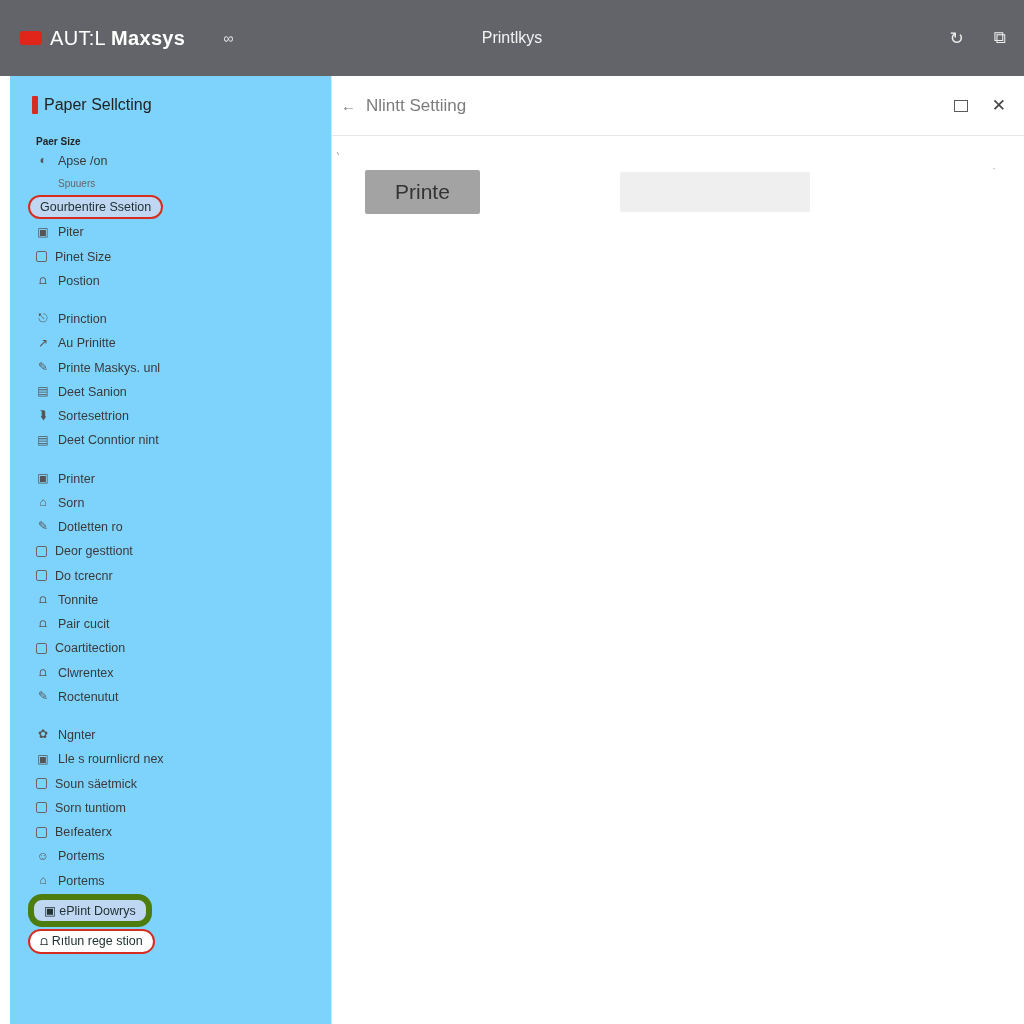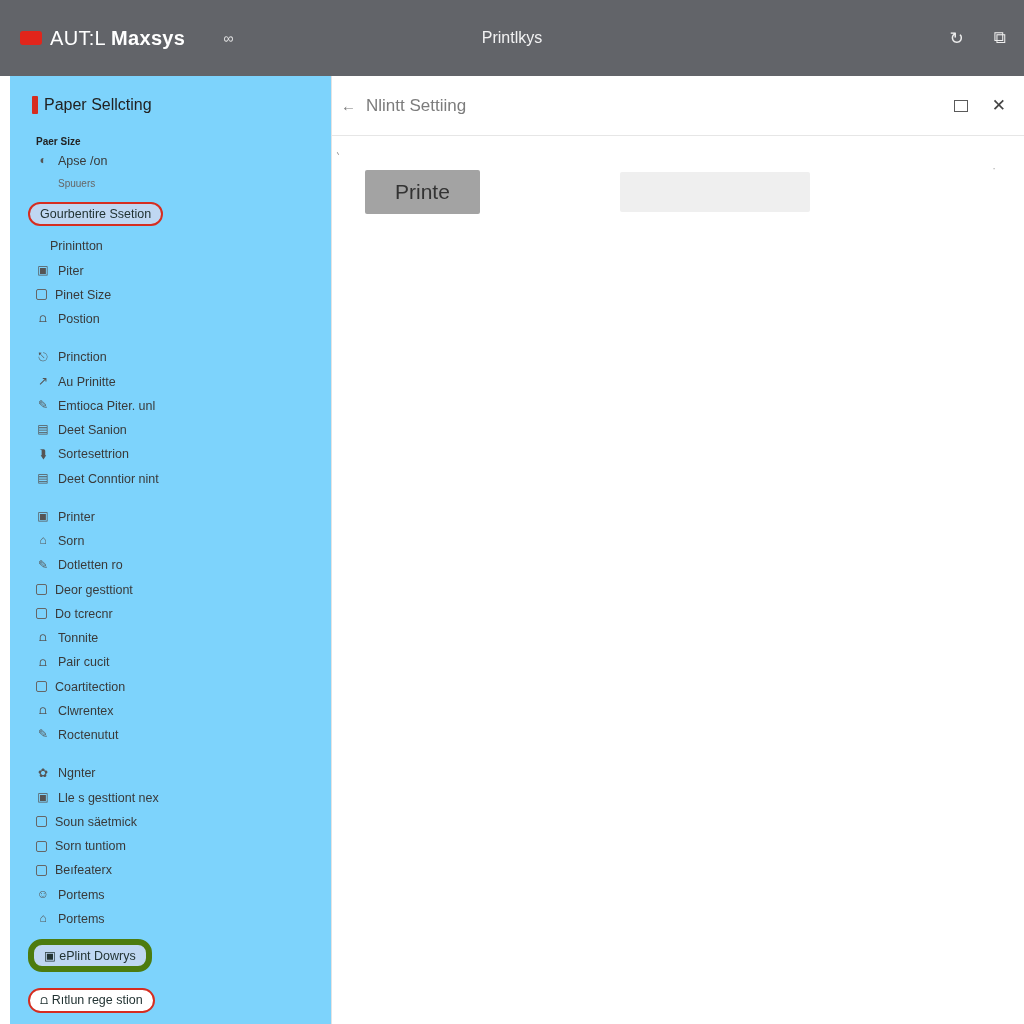--- a/index.html
+++ b/index.html
@@ -14,21 +14,21 @@
   .title-right { position:absolute; right:18px; display:flex; gap:30px; color:#eee; font-size:17px; }
   .body { display:flex; height:calc(1024px - 68px); background:#fff; }
   .sidebar { width:322px; border-right:1px solid #e3e3e3; padding:14px 0 0 0; overflow:hidden; background:#7dd3fc; position:relative; left:10px; }
   .section-header { display:flex; align-items:center; gap:6px; padding:6px 22px 8px 22px; font-size:16px; color:#222; }
   .red-tab { width:6px; height:18px; background:#d62d20; border-radius:1px; display:inline-block; }
   .group-label { padding:14px 26px 2px 26px; font-size:10px; color:#222; font-weight:600; }
   .item { display:flex; align-items:center; gap:8px; padding:4px 26px; font-size:12.5px; color:#3a3a3a; line-height:1.3; cursor:pointer; white-space:nowrap; }
   .item.sub { padding-left:40px; }
   .item .glyph { width:14px; display:inline-block; text-align:center; font-size:12px; color:#555; }
   .item.dim { color:#666; font-size:10px; }
-  .pill { background:#bfd7f2; border:2px solid #d62d20; border-radius:14px; padding:3px 10px; font-size:12.5px; color:#233; display:inline-block; margin:8px 18px; }
+  .pill { background:#bfd7f2; border:2px solid #d62d20; border-radius:14px; padding:3px 10px; font-size:12.5px; color:#233; display:inline-block; margin:1px 18px; }
   .pill.noborder { border:6px solid #4d7c0f; }
   .pill.redborder-only { background:#fff; }
   .content { flex:1; display:flex; flex-direction:column; border-left:1px solid #e1e1e1; }
   .content-head { height:60px; display:flex; align-items:center; justify-content:space-between; padding:0 18px; border-bottom:1px solid #e6e6e6; }
   .content-head-left { display:flex; align-items:center; gap:10px; color:#7c7c7c; font-size:17px; }
   .back-arrow { font-size:15px; color:#7a7a7a; cursor:pointer; }
   .content-head-right { display:flex; align-items:center; gap:24px; color:#5a5a5a; }
   .square-icon { width:14px; height:12px; border:1.5px solid #5a5a5a; display:inline-block; }
   .close-x { font-size:17px; cursor:pointer; color:#444; }
   .content-body { flex:1; padding:16px 22px; position:relative; }
@@ -69,23 +69,20 @@
         <span class="glyph">◐</span>
         <span>Apse /on</span>
       </div>
     <div class="item dim">
         <span class="glyph"></span>
         <span>Spuuers</span>
       </div>
 
     <span class="pill">Gourbentire Ssetion</span>
 
-    <div class="item sub">
-        <span>Prinintton</span>
-      </div>
     <div class="item">
         <span class="glyph">▣</span>
         <span>Piter</span>
       </div>
     <div class="item">
         <span class="checkbox"></span>
         <span>Pinet Size</span>
       </div>
     <div class="item">
         <span class="glyph">⩍</span>
@@ -96,21 +93,21 @@
     <div class="item">
         <span class="glyph">⎋</span>
         <span>Prinction</span>
       </div>
     <div class="item">
         <span class="glyph">↗</span>
         <span>Au Prinitte</span>
       </div>
     <div class="item">
         <span class="glyph">✎</span>
-        <span>Emtioca Piter. unl</span>
+        <span>Printe Maskys. unl</span>
       </div>
     <div class="item">
         <span class="glyph">▤</span>
         <span>Deet Sanion</span>
       </div>
     <div class="item">
         <span class="glyph">⮯</span>
         <span>Sortesettrion</span>
       </div>
     <div class="item">
@@ -160,21 +157,21 @@
         <span>Roctenutut</span>
       </div>
 
     <div style="height:14px"></div>
     <div class="item">
         <span class="glyph">✿</span>
         <span>Ngnter</span>
       </div>
     <div class="item">
         <span class="glyph">▣</span>
-        <span>Lle s gesttiont nex</span>
+        <span>Lle s rournlicrd nex</span>
       </div>
     <div class="item">
         <span class="checkbox"></span>
         <span>Soun säetmick</span>
       </div>
     <div class="item">
         <span class="checkbox"></span>
         <span>Sorn tuntiom</span>
       </div>
     <div class="item">

